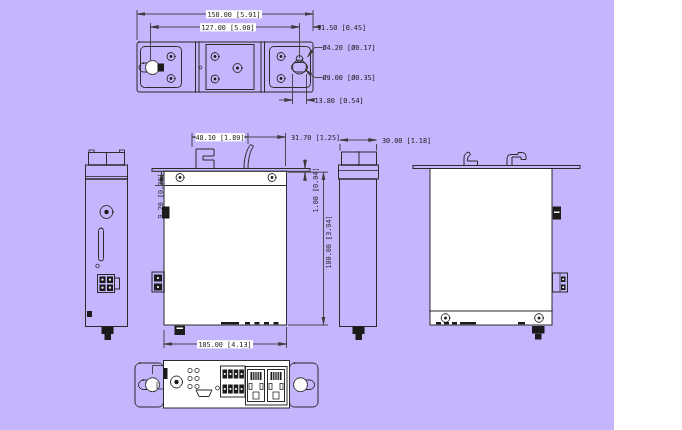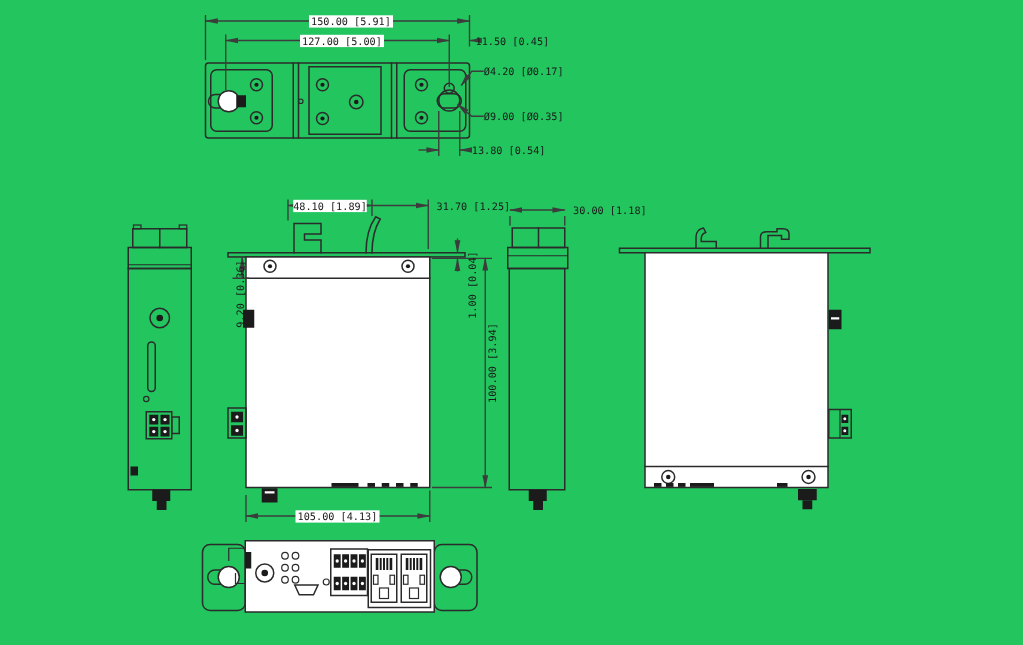--- a/index.html
+++ b/index.html
@@ -1,17 +1,17 @@
 <!DOCTYPE html>
 <html><head>
 <meta charset="utf-8">
 <style>
   html,body{margin:0;padding:0;background:#ffffff;}
-  .stage{position:relative;width:682px;height:430px;background:#22c55e;overflow:hidden;
-         font-family:"DejaVu Sans Mono",monospace;}
+  .stage{position:relative;width:586px;height:430px;background:#c4b5fd;overflow:hidden;
+         font-family:"DejaVu Sans Mono",monospace;padding-left:28px;}
   svg{position:absolute;left:0;top:0;}
   .ln{stroke:#2b2b2b;stroke-width:1;fill:none;stroke-linecap:square;}
   .lnf{stroke:#2b2b2b;stroke-width:1;fill:#ffffff;}
   .thin{stroke:#2b2b2b;stroke-width:0.8;fill:none;}
   .blk{fill:#1b1b1b;stroke:none;}
   .dim{stroke:#3c3c3c;stroke-width:0.9;fill:none;}
   .txt{font:6.8px "DejaVu Sans Mono",monospace;fill:#191919;}
   .bg{fill:#ffffff;stroke:none;}
 </style>
 </head>

